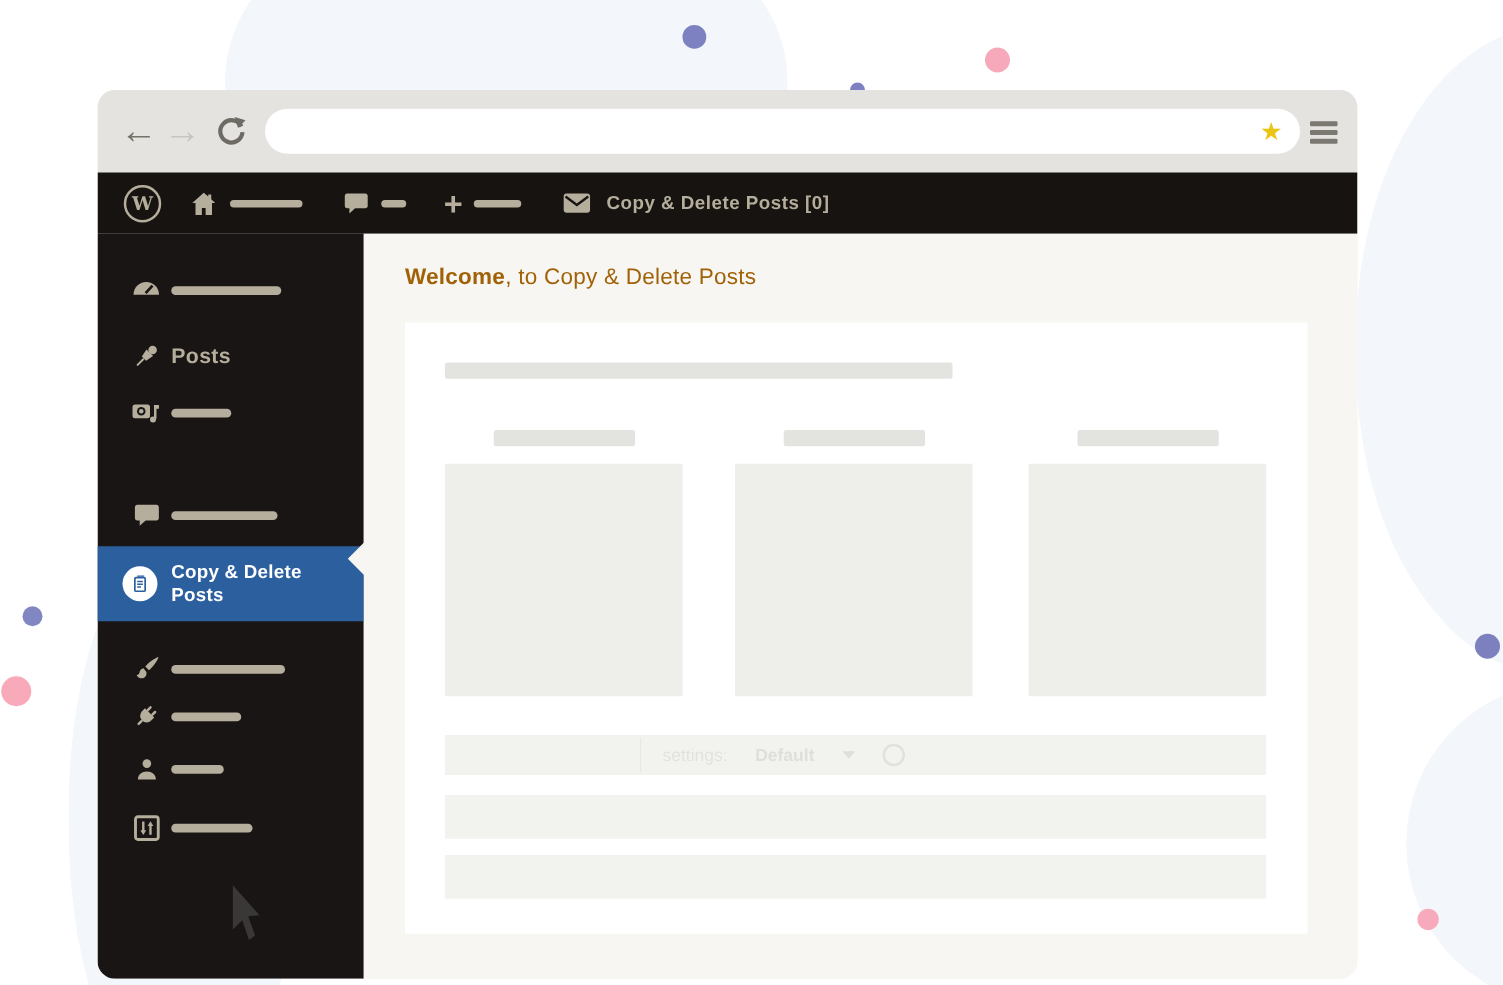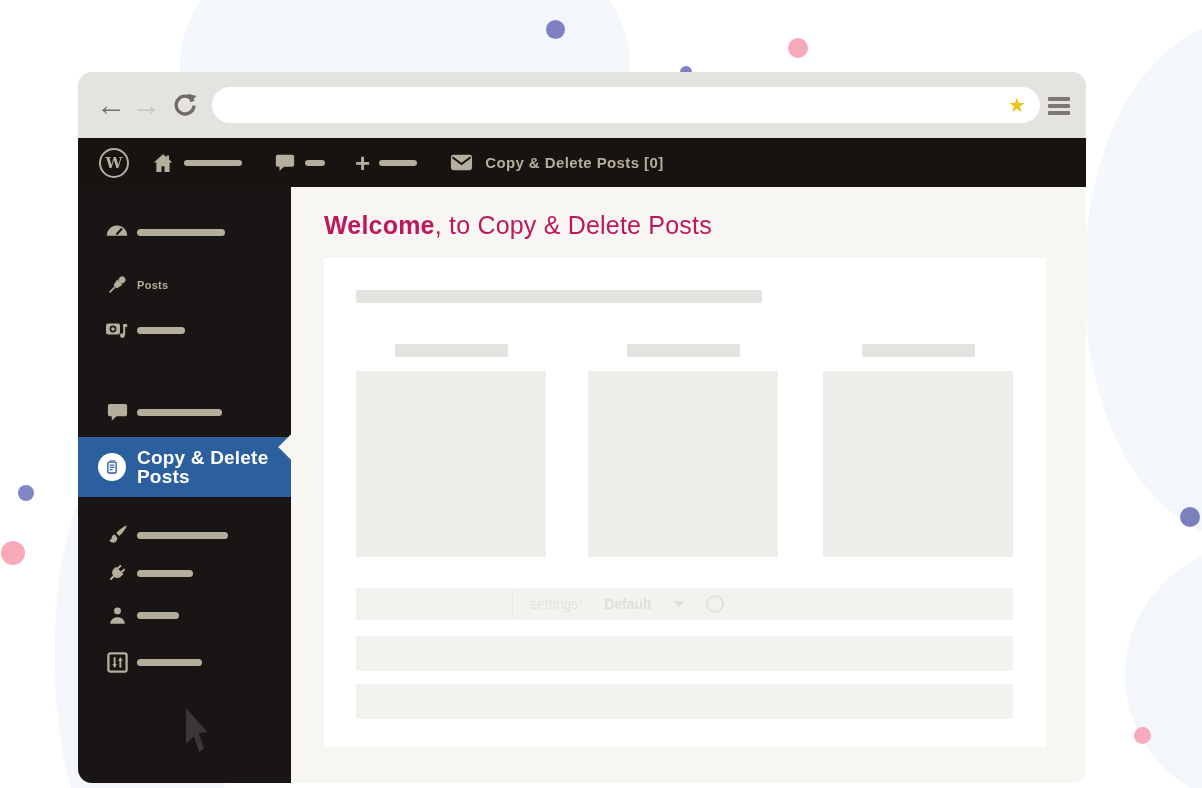--- a/index.html
+++ b/index.html
@@ -54,40 +54,40 @@
   .ab-comment{margin-left:32px;}
   .ab-plus{margin-left:30px;font-size:26px;font-weight:bold;line-height:22px;}
   .ab-mail{margin-left:33px;}
   .ab-title{margin-left:12px;font-size:15px;font-weight:bold;letter-spacing:.4px;}
 
   
   .sidebar{position:absolute;left:0;top:115px;width:213px;height:596px;background:#191514;}
   .side-item{position:absolute;left:0;width:100%;height:28px;display:flex;align-items:center;cursor:pointer;}
   .side-item .icon{position:absolute;left:27px;width:24px;height:24px;display:flex;align-items:center;justify-content:center;}
   .side-item .line{position:absolute;left:59px;height:7px;background:#b6ae9c;border-radius:3.5px;}
-  .side-item .lbl{position:absolute;left:59px;font-size:11px;font-weight:bold;color:#b6ae9c;letter-spacing:.3px;}
+  .side-item .lbl{position:absolute;left:59px;font-size:17px;font-weight:bold;color:#b6ae9c;letter-spacing:.3px;}
   .it-dashboard{top:31px;} .it-posts{top:84px;} .it-media{top:129px;} .it-pages{top:169px;}
   .it-comments{top:211px;} .it-appearance{top:334px;} .it-plugins{top:372px;} .it-users{top:414px;} .it-settings{top:461px;}
   .w88{width:88px;} .w48{width:48px;} .w85{width:85px;} .w91{width:91px;} .w56{width:56px;} .w42{width:42px;} .w65{width:65px;}
 
   .active-item{position:absolute;left:0;top:250px;width:100%;height:60px;background:#2b5f9e;
                display:flex;align-items:center;cursor:pointer;}
   .active-item .circle{position:absolute;left:20px;top:16px;width:28px;height:28px;background:#ffffff;
                border-radius:50%;display:flex;align-items:center;justify-content:center;}
-  .active-item .lbl{position:absolute;left:59px;top:11px;width:136px;font-size:19px;line-height:19px;
+  .active-item .lbl{position:absolute;left:59px;top:11px;width:136px;font-size:15px;line-height:19px;
                font-weight:bold;color:#ffffff;letter-spacing:.2px;}
   .notch{position:absolute;right:-9px;top:251px;width:18px;height:18px;background:#f7f6f3;
          transform:rotate(45deg);}
 
   .cursor{position:absolute;left:108px;top:521px;width:30px;height:44px;background:#3a3836;
           clip-path:polygon(0 0,0 82%,26% 64%,44% 100%,60% 92%,42% 57%,72% 55%);}
 
   
   .content{position:absolute;left:213px;top:115px;width:795px;height:596px;background:#f7f6f3;}
-  .heading{position:absolute;left:33px;top:24px;font-size:25px;color:#be185d;letter-spacing:.2px;}
+  .heading{position:absolute;left:33px;top:24px;font-size:18px;color:#a16207;letter-spacing:.2px;}
   .heading b{font-weight:800;}
   .card{position:absolute;left:33px;top:71px;width:722px;height:489px;background:#ffffff;}
   .ph{position:absolute;background:#e3e3e0;border-radius:2px;}
   .ph-topbar{left:32px;top:32px;width:406px;height:13px;}
   .ph-label{top:86px;width:113px;height:13px;}
   .ph-l1{left:71px;} .ph-l2{left:303px;} .ph-l3{left:538px;}
   .ph-box{position:absolute;top:113px;width:190px;height:186px;background:#eeeeeb;}
   .ph-b1{left:32px;} .ph-b2{left:264px;} .ph-b3{left:499px;}
   .ph-row{position:absolute;left:32px;width:657px;background:#f2f2ef;}
   .ph-r1{top:330px;height:32px;display:flex;align-items:center;}

